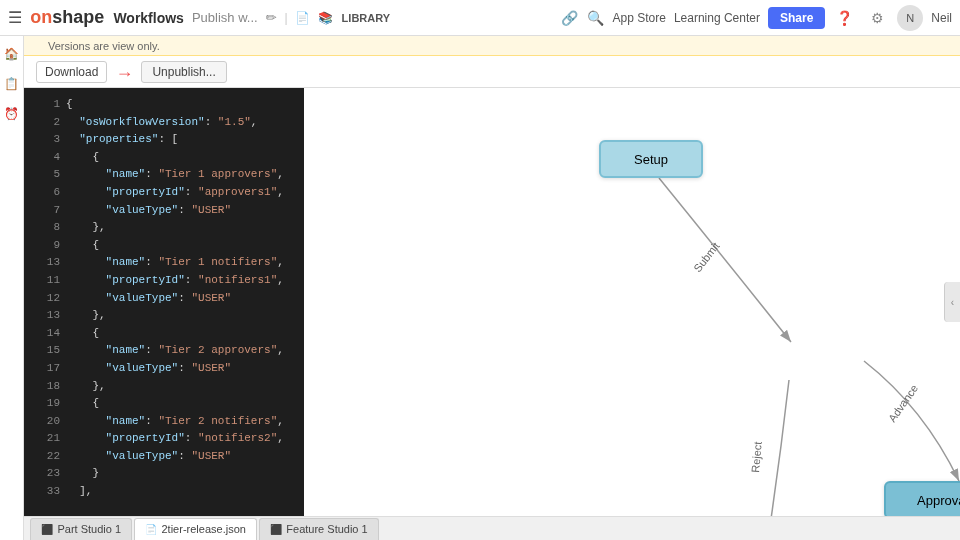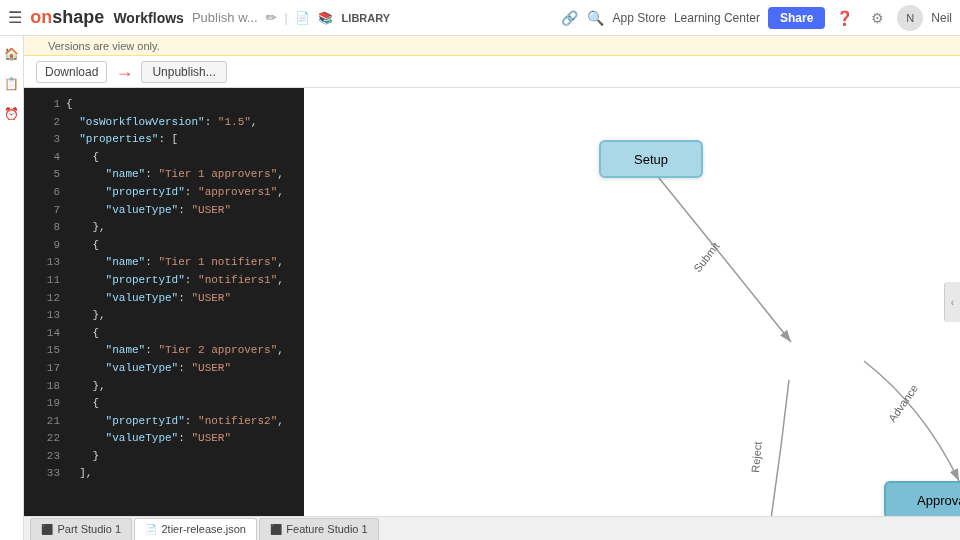--- a/index.html
+++ b/index.html
@@ -225,20 +225,24 @@
       </div>
       <div class="ln">
         <span class="lnum">18</span>
         <span class="code" style="color: rgb(212, 212, 212);">    },</span>
       </div>
       <div class="ln">
         <span class="lnum">19</span>
         <span class="code" style="color: rgb(212, 212, 212);">    {</span>
       </div>
       <div class="ln">
+        <span class="lnum">20</span>
+        <span class="code" style="color: rgb(212, 212, 212);">      <span class="jkey">"name"</span>: <span class="jstr">"Tier 2 notifiers"</span>,</span>
+      </div>
+      <div class="ln">
         <span class="lnum">21</span>
         <span class="code" style="color: rgb(212, 212, 212);">      <span class="jkey">"propertyId"</span>: <span class="jstr">"notifiers2"</span>,</span>
       </div>
       <div class="ln">
         <span class="lnum">22</span>
         <span class="code" style="color: rgb(212, 212, 212);">      <span class="jkey">"valueType"</span>: <span class="jstr">"USER"</span></span>
       </div>
       <div class="ln">
         <span class="lnum">23</span>
         <span class="code" style="color: rgb(212, 212, 212);">    }</span>

